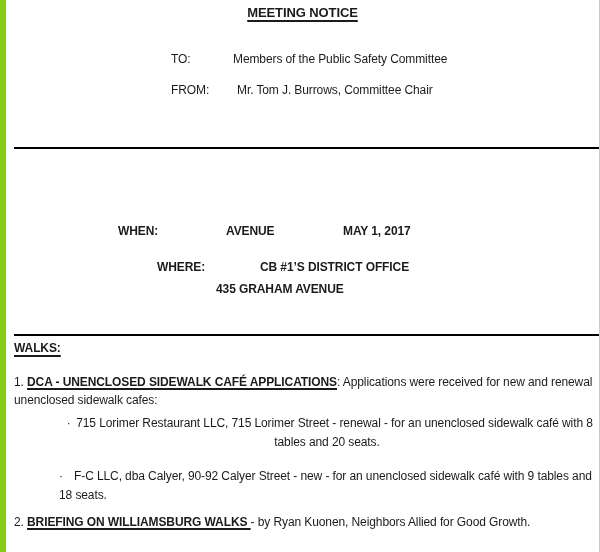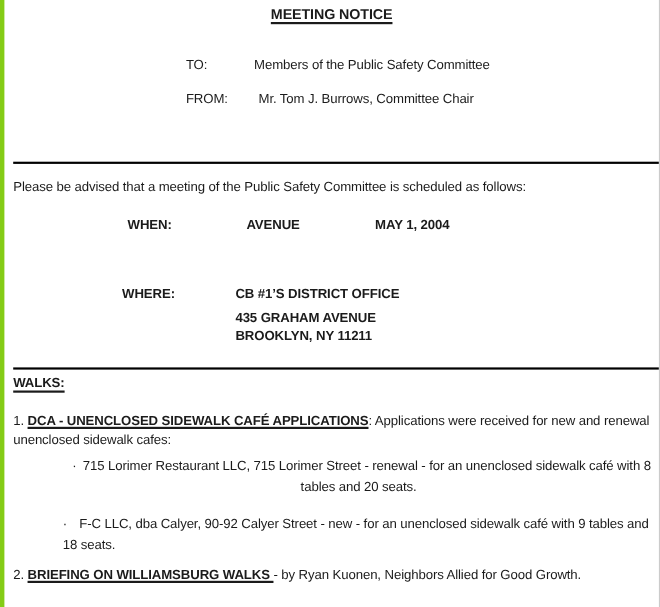--- a/index.html
+++ b/index.html
@@ -1,21 +1,21 @@
 <!DOCTYPE html>
 <html><head>
 <meta charset="utf-8">
 <style>
   html,body{margin:0;padding:0;background:#ffffff;}
   .page{
     position:relative;
     width:600px;height:552px;
     background:#ffffff;
     box-sizing:border-box;
-    border-left:4px solid #84cc16;
+    border-left:6px solid #84cc16;
     border-right:1px solid #cbcbcb;
     font-family:"Liberation Sans", sans-serif;
     font-size:12px;
     color:#1b1b1b;
     letter-spacing:-0.1px;
     overflow:hidden;
     padding-left:32px;
   }
   .abs{position:absolute;}
   .b{font-weight:bold;}
@@ -25,26 +25,26 @@
     text-align:center;
     font-weight:bold;font-size:13px;
     }
   .title .u{text-decoration-thickness:2px;text-underline-offset:3px;}
   .memo-row{left:165px;white-space:nowrap;}
   .memo-label{display:inline-block;width:62px;}
   .rule{left:8px;width:587px;height:2px;background:#000000;}
   .intro{left:8px;top:163px;white-space:nowrap;}
   .sched-row{white-space:nowrap;font-weight:bold;}
   .when-row{left:112px;top:197px;}
-  .when-label{display:inline-block;width:108px;}
+  .when-label{display:inline-block;width:108px;margin-top:27px;}
   .when-day{display:inline-block;width:117px;}
   .time-row{left:112px;top:229px;}
   .time-label{display:inline-block;width:106px;}
   .where-row{left:107px;top:260px;}
-  .where-label{display:inline-block;width:103px;}
+  .where-label{display:inline-block;width:103px;margin-left:44px;}
   .addr{left:210px;font-weight:bold;white-space:nowrap;}
   .addr-note{left:210px;font-weight:normal;white-space:nowrap;}
   .agenda-heading{left:8px;top:341px;font-weight:bold;}
   .agenda-heading .u{text-decoration-thickness:2px;text-underline-offset:3px;}
   .para{left:8px;right:6px;line-height:18px;}
   .item1{top:373px;}
   .item2{top:513px;line-height:18px;}
   .bullet{left:53px;right:4px;line-height:19px;}
   .bullet1{top:414px;text-align:center;}
   .bullet2{top:467px;}
@@ -61,30 +61,28 @@
 
   <div class="abs memo-row" style="top:52px;">
     <span class="memo-label">TO:</span><span>Members of the Public Safety Committee</span>
   </div>
   <div class="abs memo-row" style="top:83px;">
     <span class="memo-label">FROM:</span><span style="padding-left:4px;">Mr. Tom J. Burrows, Committee Chair</span>
   </div>
 
   <div class="abs rule" style="top:147px;"></div>
 
-  <div class="abs intro">Please be advised that a meeting of the Public Safety Committee is scheduled as follows:</div>
 
   <div class="abs sched-row when-row">
-    <span class="when-label">WHEN:</span><span class="when-day">AVENUE</span><span>MAY 1, 2004</span>
+    <span class="when-label">WHEN:</span><span class="when-day">AVENUE</span><span>MAY 1, 2017</span>
   </div>
   <div class="abs sched-row where-row">
     <span class="where-label">WHERE:</span><span>CB #1’S DISTRICT OFFICE</span>
   </div>
   <div class="abs addr" style="top:282px;">435 GRAHAM AVENUE</div>
-  <div class="abs addr" style="top:298px;">BROOKLYN, NY 11211</div>
 
   <div class="abs rule" style="top:334px;"></div>
 
   <div class="abs agenda-heading">
     <span class="u">WALKS:</span>
   </div>
 
   <div class="abs para item1">
     <span>1. </span><span class="b u">DCA - UNENCLOSED SIDEWALK CAFÉ APPLICATIONS</span><span>: Applications were received for new and renewal unenclosed sidewalk cafes:</span>
   </div>

